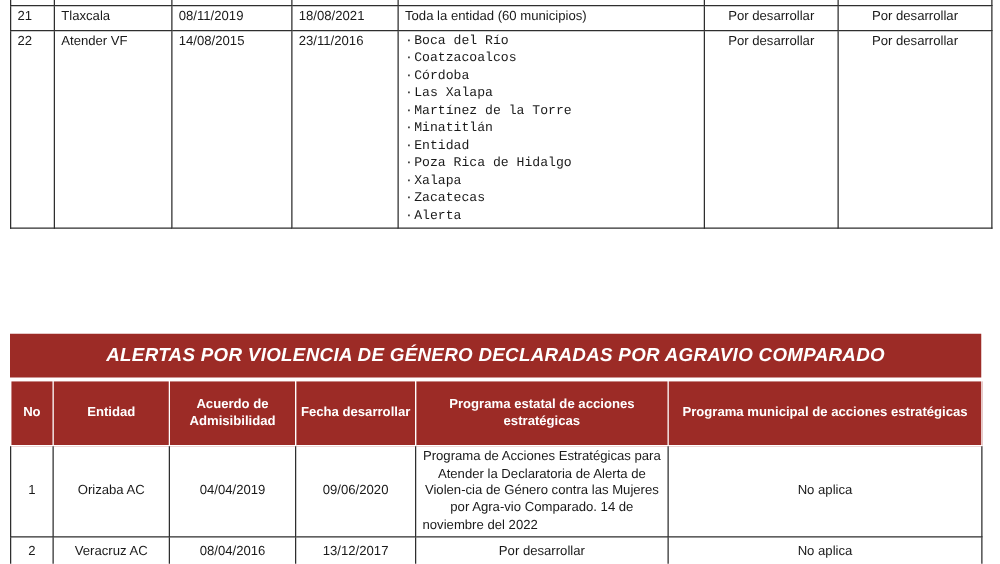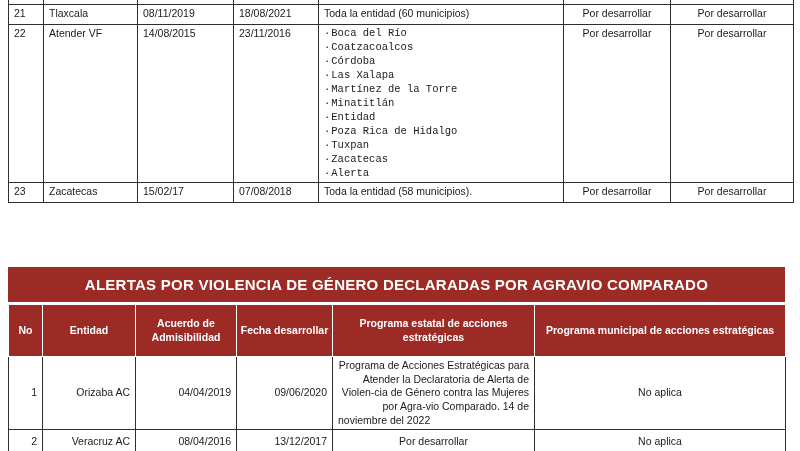--- a/index.html
+++ b/index.html
@@ -78,20 +78,21 @@
     position: absolute;
     left: 8px;
     top: 267px;
     width: 777px;
     height: 35px;
     background: #9c2b26;
     display: flex;
     align-items: center;
     justify-content: center;
     box-sizing: border-box;
+    font-style: italic;
   }
   .banner-text {
     color: #ffffff;
     font-size: 15px;
     font-weight: bold;
     letter-spacing: 0.25px;
     white-space: nowrap;
     text-align: center;
   }
 
@@ -119,21 +120,21 @@
     padding: 4px 3px;
     height: 52px;
     box-sizing: border-box;
   }
   table.t2 td {
     border: 1px solid #2e2e2e;
     font-size: 10.5px;
     line-height: 1.3;
     padding: 2px 5px;
     vertical-align: middle;
-    text-align: right;
+    text-align: center;
   }
   .t2-col-no   { width: 34px; }
   .t2-col-ent  { width: 93px; }
   .t2-col-acu  { width: 101px; }
   .t2-col-fec  { width: 96px; }
   .t2-col-est  { width: 202px; }
   .t2-col-mpl  { width: 251px; }
 
   .just-text {
     text-align: justify;
@@ -193,38 +194,29 @@
         <td>
           <ul class="muni-list" id="veracruz-muni-list">
               <li>Boca del Río</li>
               <li>Coatzacoalcos</li>
               <li>Córdoba</li>
               <li>Las Xalapa</li>
               <li>Martínez de la Torre</li>
               <li>Minatitlán</li>
               <li>Entidad</li>
               <li>Poza Rica de Hidalgo</li>
-              <li>Tuxpan</li>
+              <li>Xalapa</li>
               <li>Zacatecas</li>
               <li>Alerta</li>
             </ul>
         </td>
         <td class="cell-center">Por desarrollar</td>
         <td class="cell-center">Por desarrollar</td>
       </tr>
 
-      <tr class="t1-row-std">
-        <td>23</td>
-        <td>Zacatecas</td>
-        <td>15/02/17</td>
-        <td>07/08/2018</td>
-        <td>Toda la entidad (58 municipios).</td>
-        <td class="cell-center">Por desarrollar</td>
-        <td class="cell-center">Por desarrollar</td>
-      </tr>
     </tbody>
   </table>
 </div>
 
 <div class="banner">
   <span class="banner-text">ALERTAS POR VIOLENCIA DE GÉNERO DECLARADAS POR AGRAVIO COMPARADO</span>
 </div>
 
 <div class="t2-wrap">
   <table class="t2">

